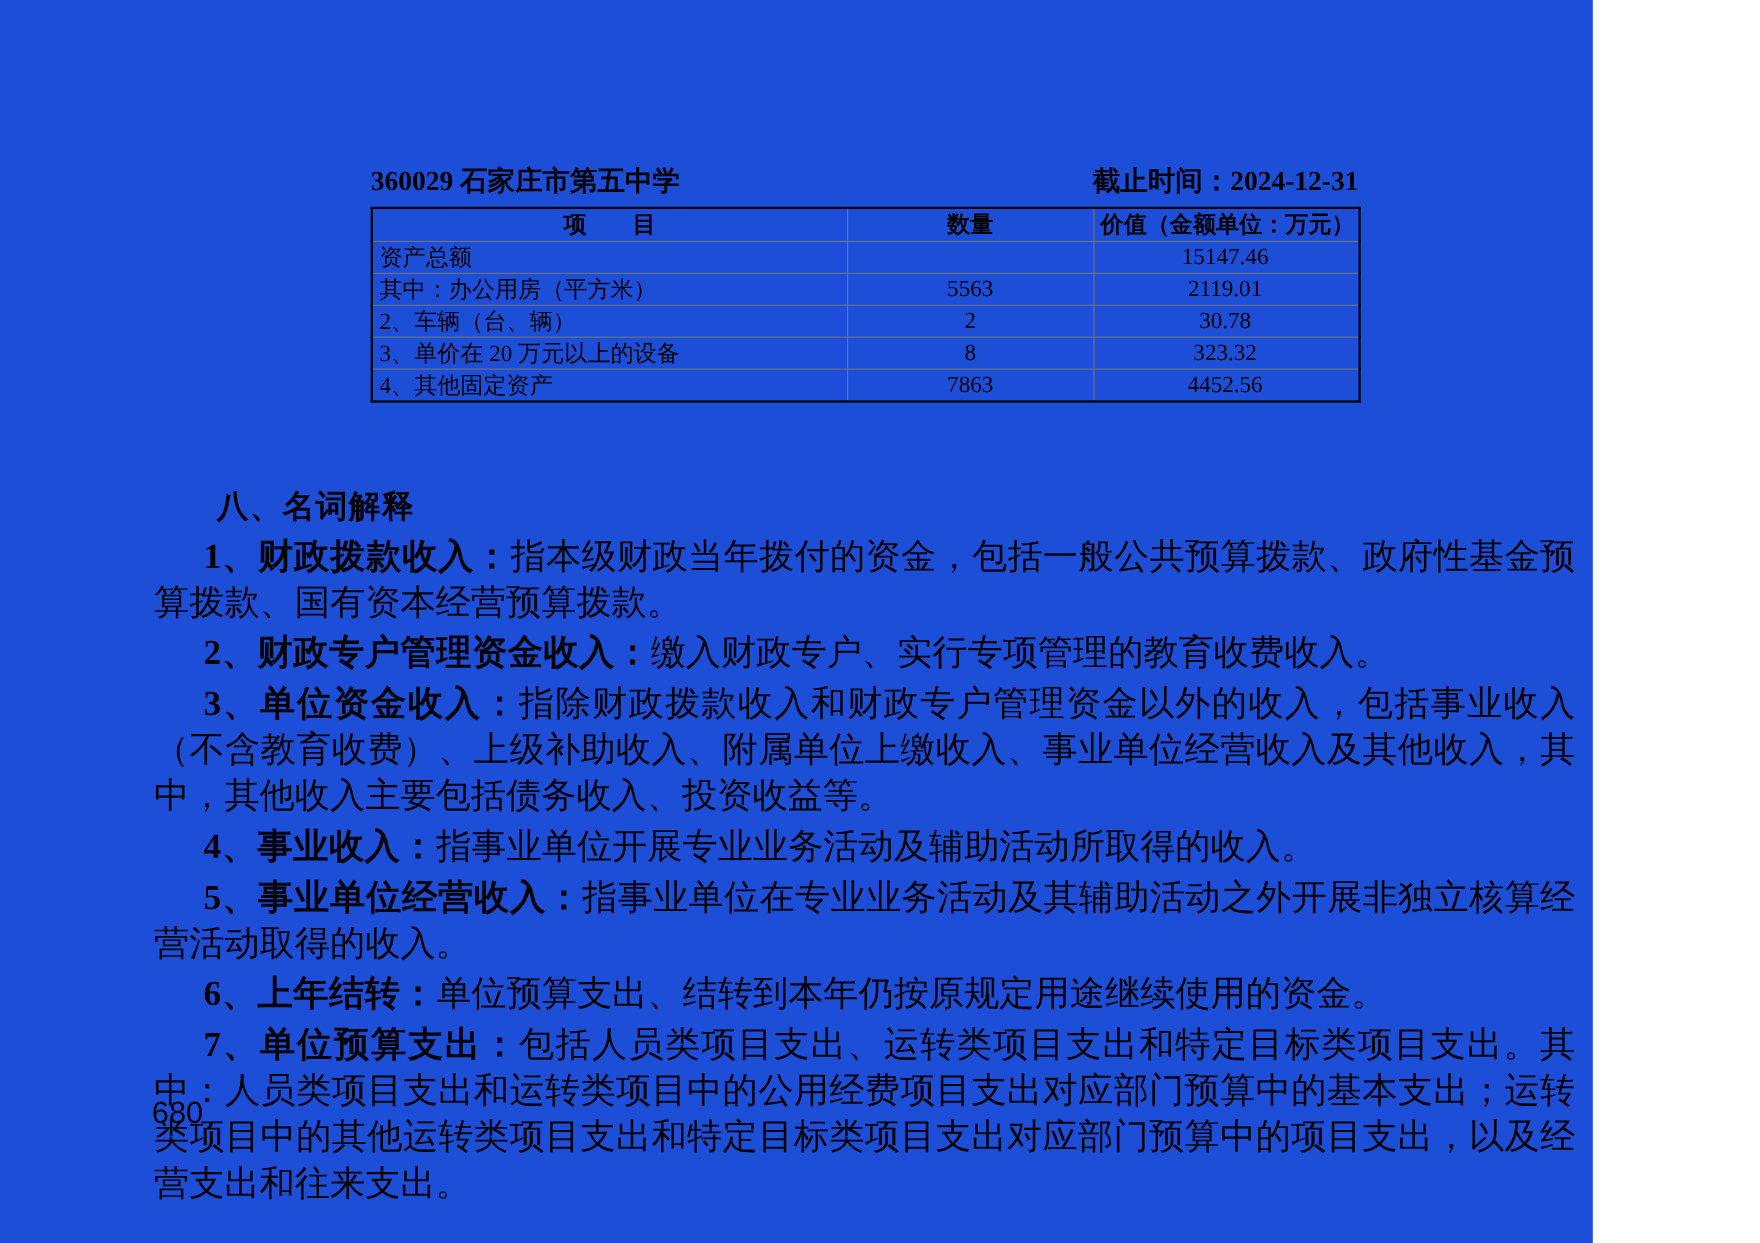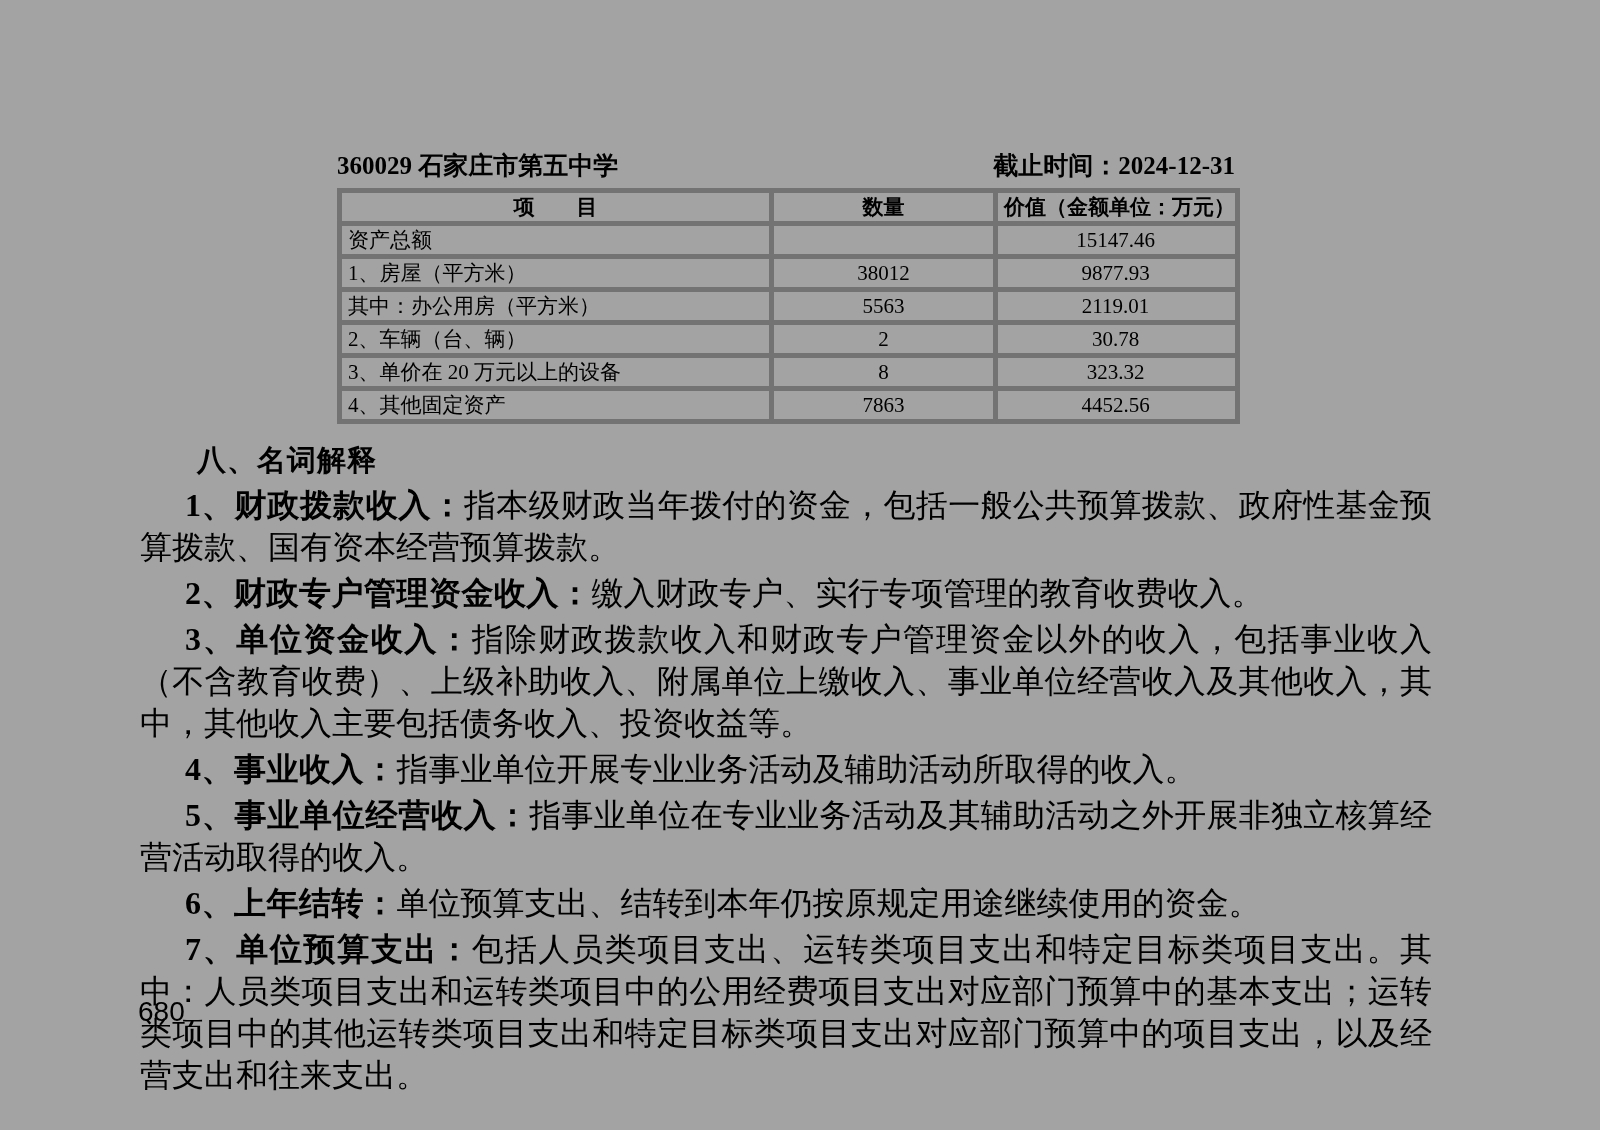--- a/index.html
+++ b/index.html
@@ -1,21 +1,21 @@
 <!DOCTYPE html>
 <html><head>
 <meta charset="utf-8">
 <style>
   * { margin: 0; padding: 0; box-sizing: border-box; }
   html, body { background: #ffffff; }
   .page {
     position: relative;
-    width: 1600px;
+    width: 1448px;
     height: 1130px;
-    background: #a3a3a3;
+    background: #1d4ed8;
     color: #000000;
     font-family: "Liberation Serif", "DejaVu Serif", serif;
     overflow: hidden;
   }
 
   
   .doc-header {
     position: absolute;
     left: 337px;
     top: 150px;
@@ -33,21 +33,21 @@
     position: absolute;
     left: 337px;
     top: 188px;
     width: 898px;
     border-collapse: collapse;
     table-layout: fixed;
     font-size: 21px;
     border: 2px solid #000000;
   }
   .asset-table th, .asset-table td {
-    border: 5px solid #737373;
+    border: 1px solid #737373;
     vertical-align: middle;
     padding: 0 6px;
     overflow: hidden;
     white-space: nowrap;
   }
   .asset-table th { font-weight: bold; height: 30px; text-align: center; }
   .asset-table td { height: 28px; font-weight: normal; }
   .col-item  { width: 432px; }
   .col-qty   { width: 224px; }
   .col-value { width: 242px; }
@@ -114,25 +114,20 @@
         <th>价值（金额单位：万元）</th>
       </tr>
     </thead>
     <tbody>
       <tr>
         <td class="cell-item">资产总额</td>
         <td class="cell-qty"></td>
         <td class="cell-value">15147.46</td>
       </tr>
       <tr>
-        <td class="cell-item">1、房屋（平方米）</td>
-        <td class="cell-qty">38012</td>
-        <td class="cell-value">9877.93</td>
-      </tr>
-      <tr>
         <td class="cell-item">其中：办公用房（平方米）</td>
         <td class="cell-qty">5563</td>
         <td class="cell-value">2119.01</td>
       </tr>
       <tr>
         <td class="cell-item">2、车辆（台、辆）</td>
         <td class="cell-qty">2</td>
         <td class="cell-value">30.78</td>
       </tr>
       <tr>

